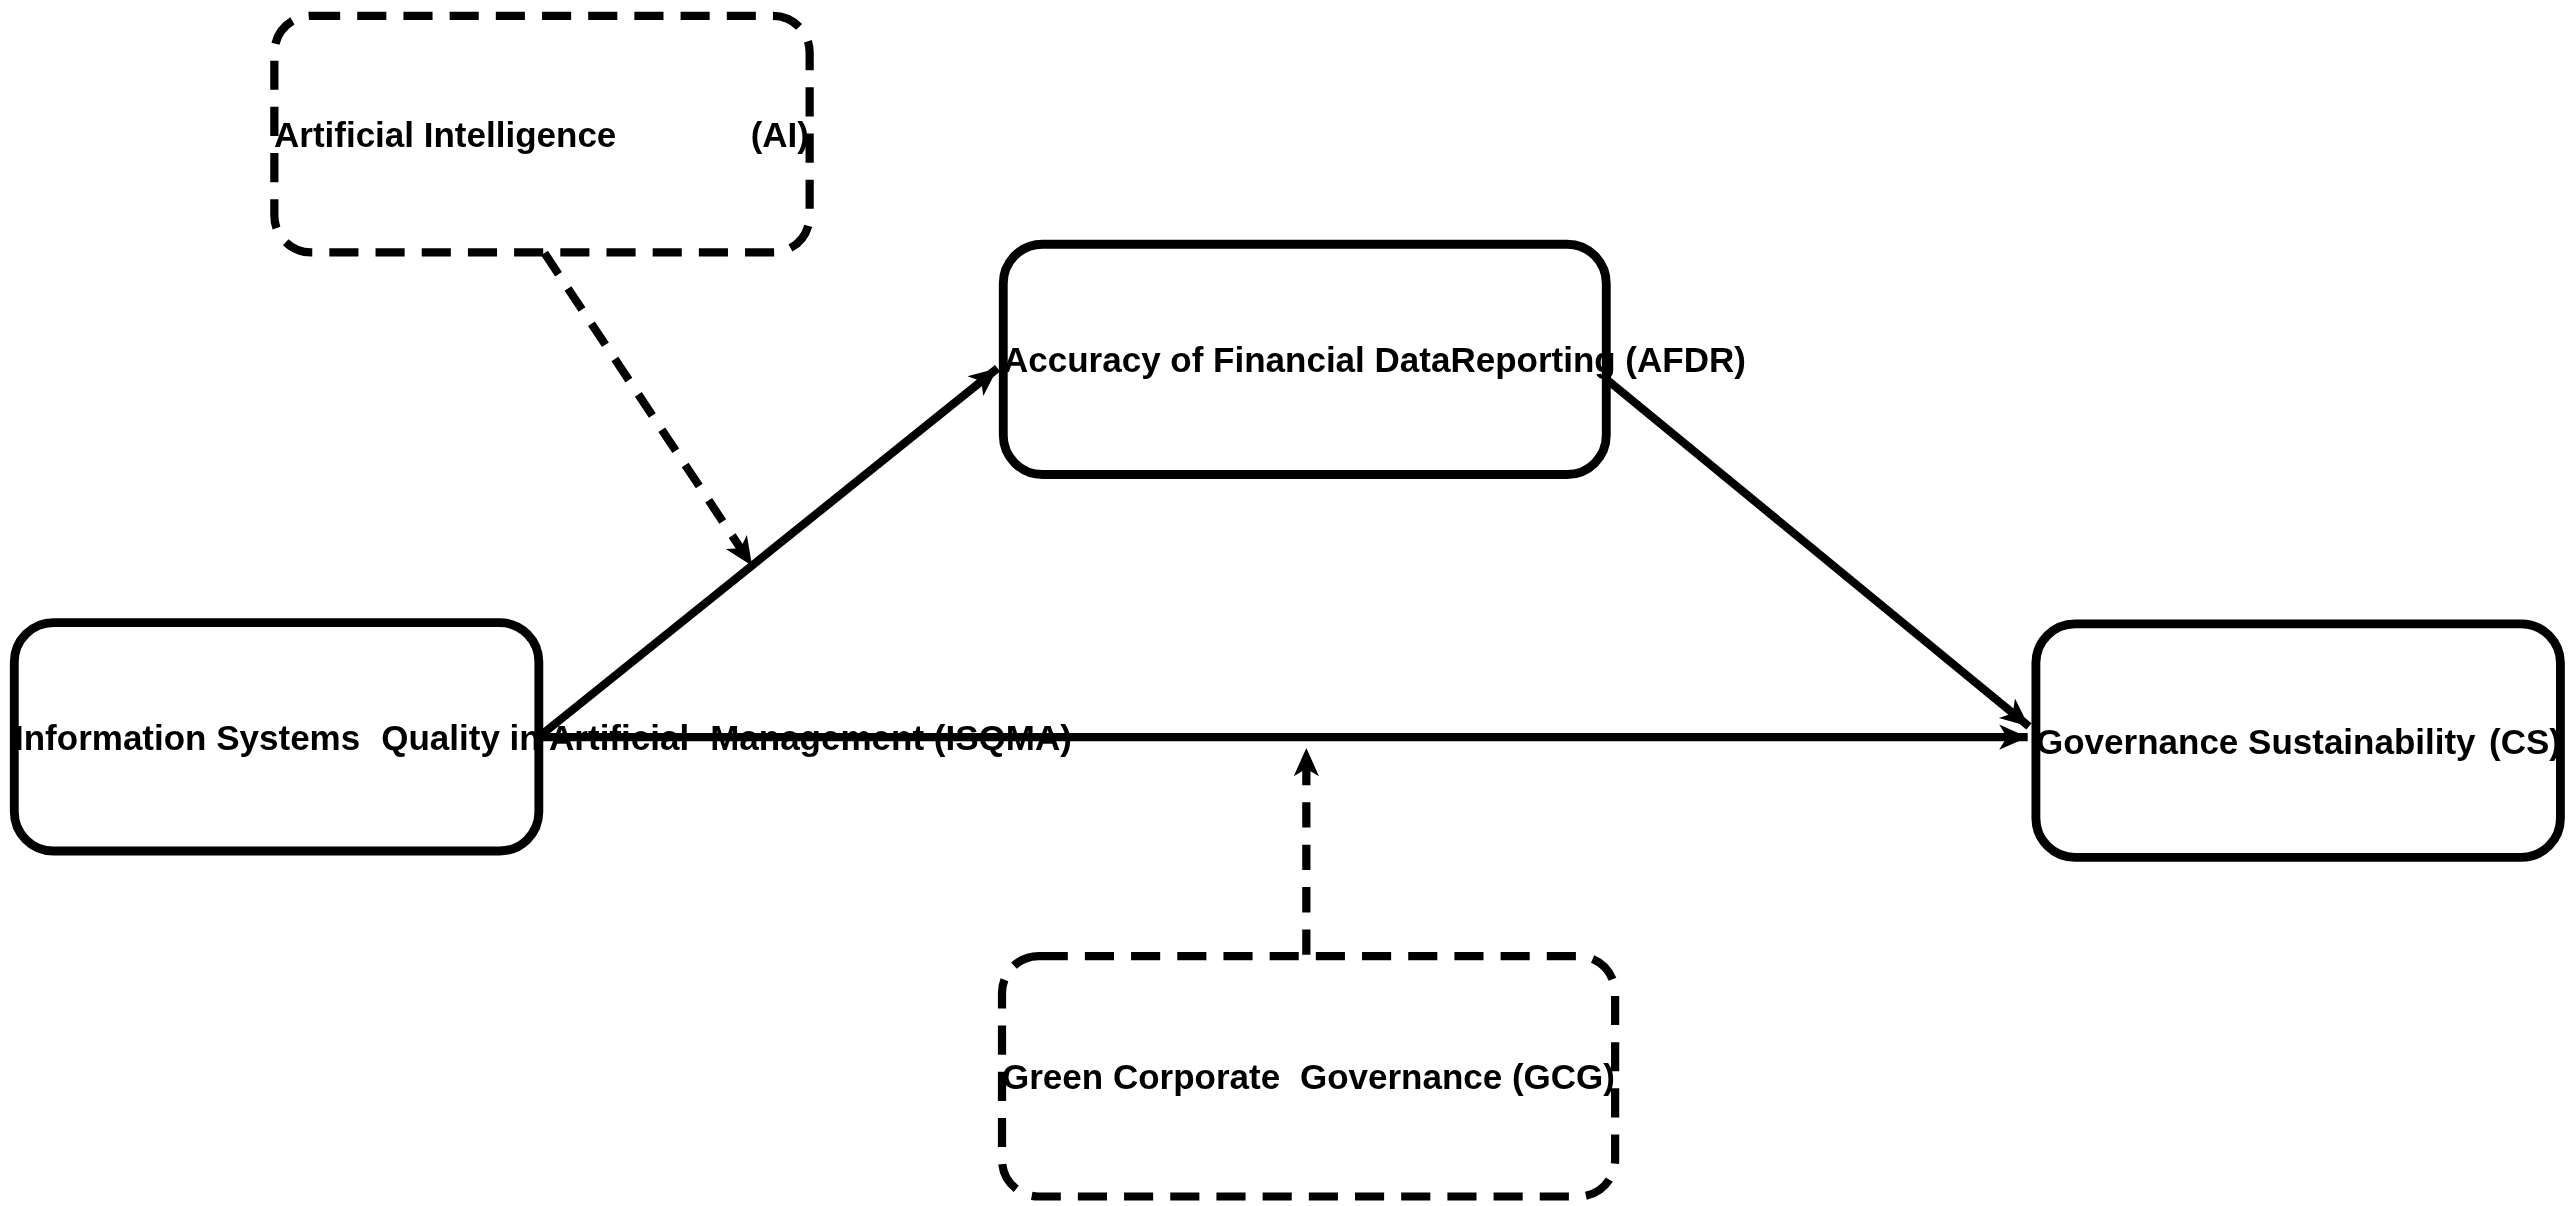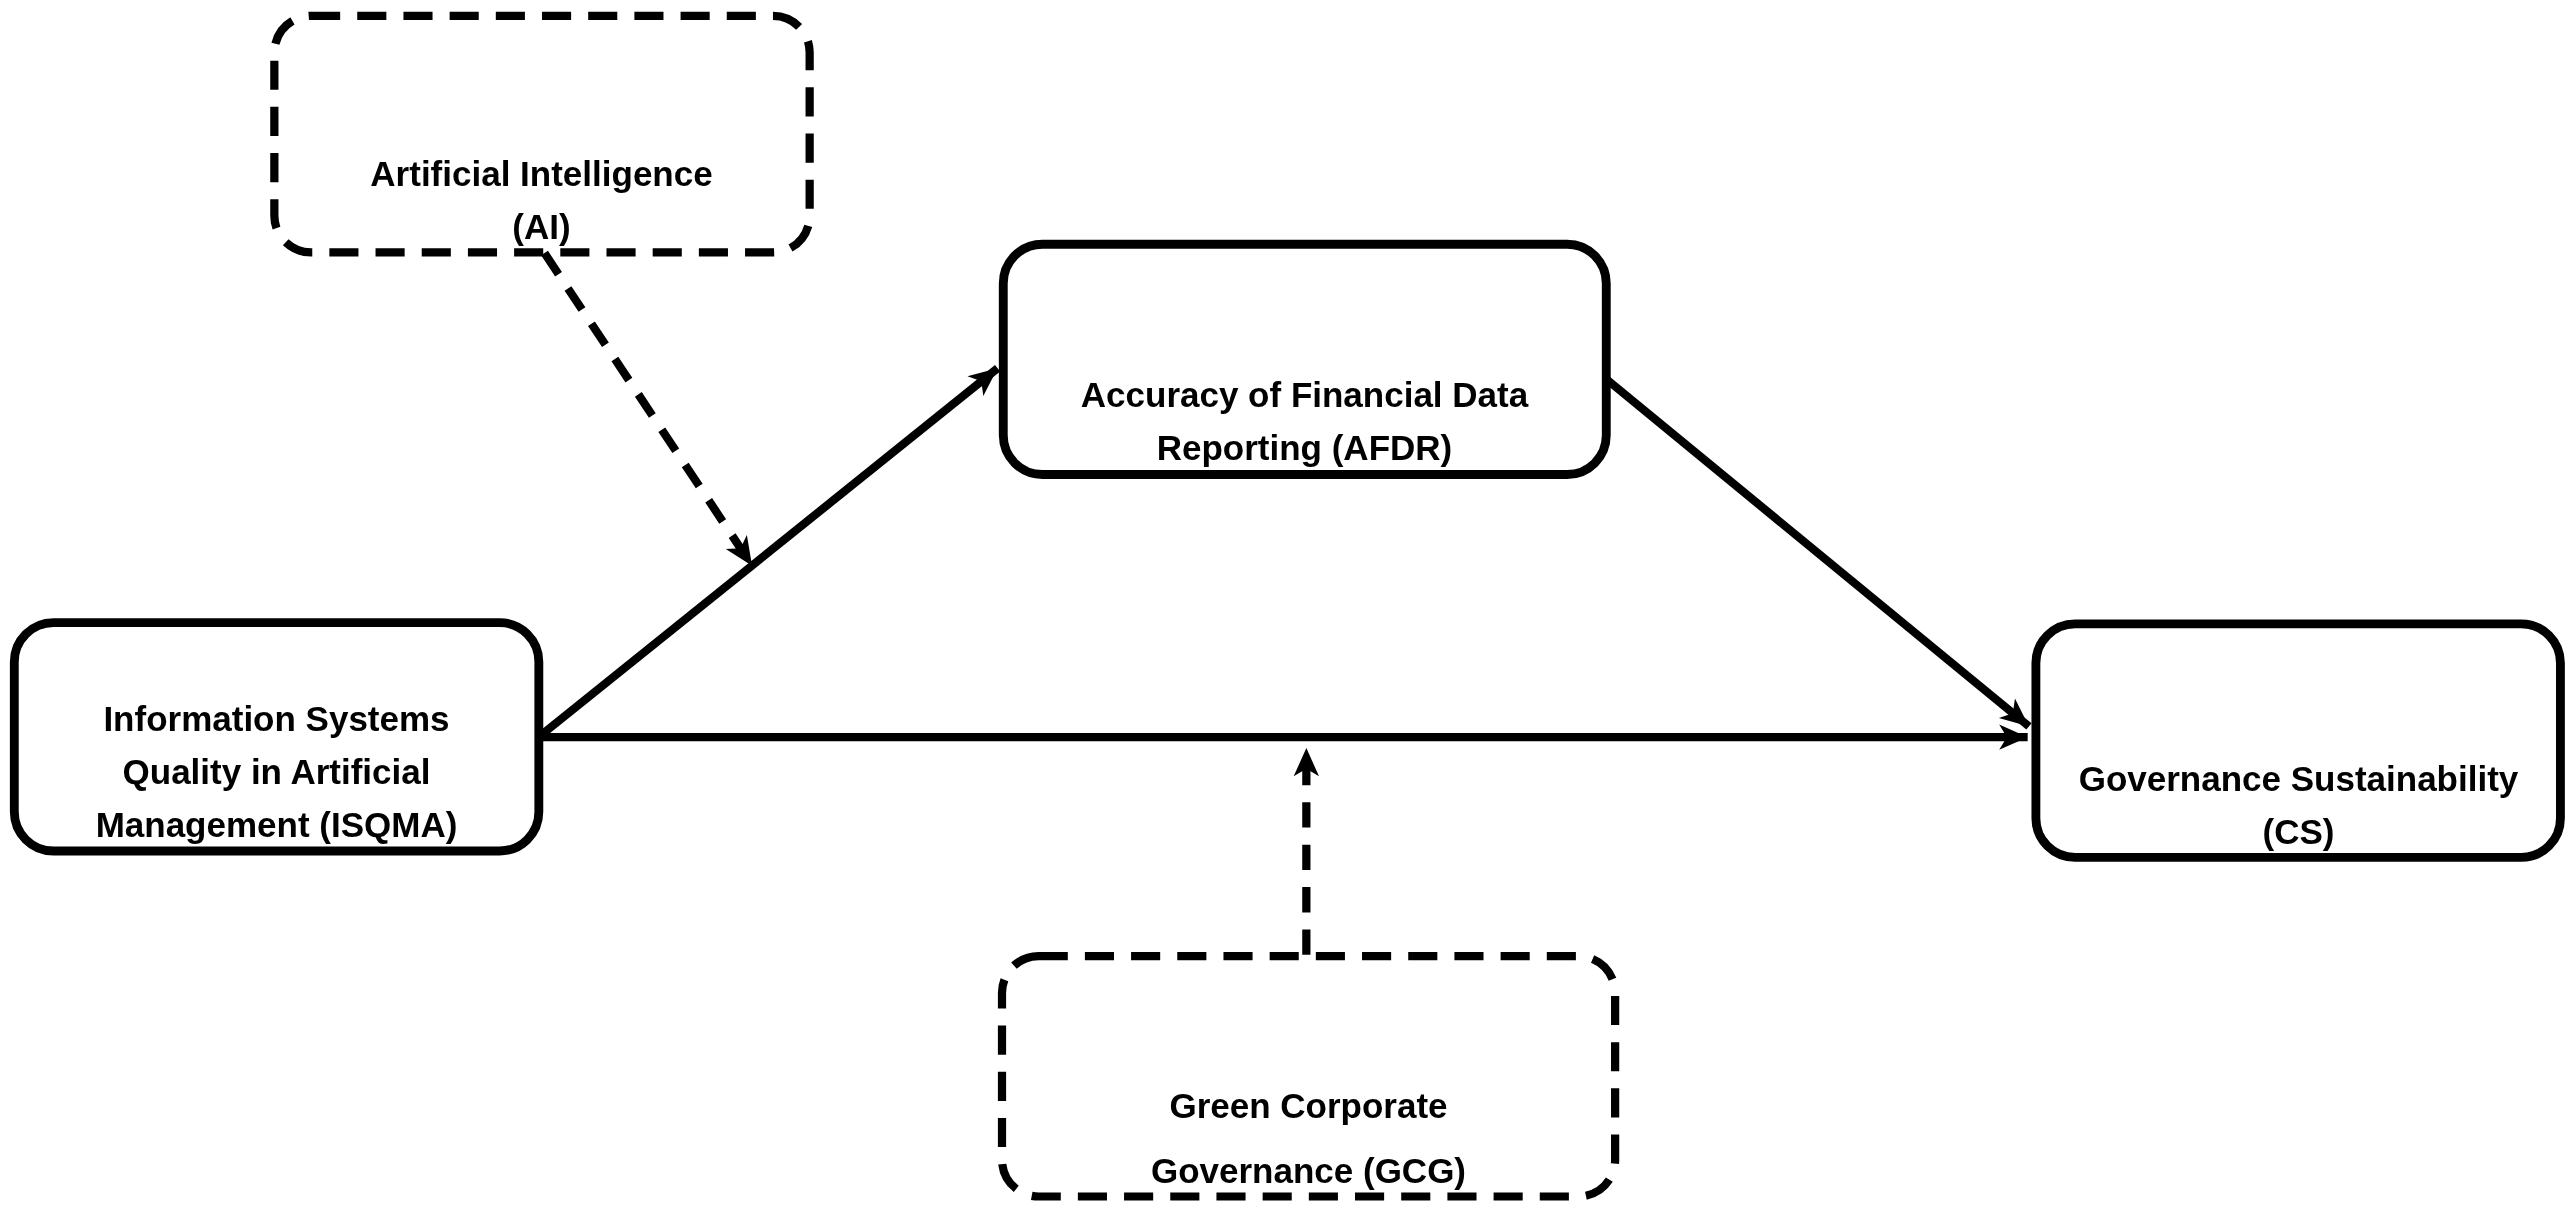--- a/index.html
+++ b/index.html
@@ -26,34 +26,34 @@
   .box-outline.dashed { stroke-width: 13; stroke-dasharray: 46 27; }
   .arrow {
     stroke: var(--ink, #000000);
     stroke-width: 13;
     fill: none;
   }
   .arrow.dashed { stroke-dasharray: 40 27; }
   .node {
     position: absolute;
     display: flex;
-    flex-direction: column;
+    flex-direction: row;
     align-items: center;
-    justify-content: flex-end;
+    justify-content: space-between;
     text-align: center;
     color: var(--ink, #000000);
     font-weight: bold;
     font-size: 35px;
     line-height: 53px;
     white-space: nowrap;
   }
   .node .line { display: block; }
   .node-ai    { left: 274px;  top: 16px;   width: 535px; height: 237px; }
   .node-afdr  { left: 1003px; top: 244px;  width: 603px; height: 230px; }
-  .node-isqma { left: 14px;   top: 623px;  width: 525px; height: 228px; }
+  .node-isqma { left: 14px;   top: 623px;  width: 525px; height: 228px; gap: 21px; }
   .node-cs    { left: 2036px; top: 624px;  width: 525px; height: 234px; }
   .node-gcg   { left: 1002px; top: 956px; width: 613px; height: 241px; gap: 12px; }
 </style>
 </head>
 <body>
 
 <div class="canvas" style="--ink: #000000; --paper: #ffffff;">
 
   <svg class="edge-layer" width="2576" height="1206" viewBox="0 0 4070 1906" xmlns="http://www.w3.org/2000/svg">
     <defs>

